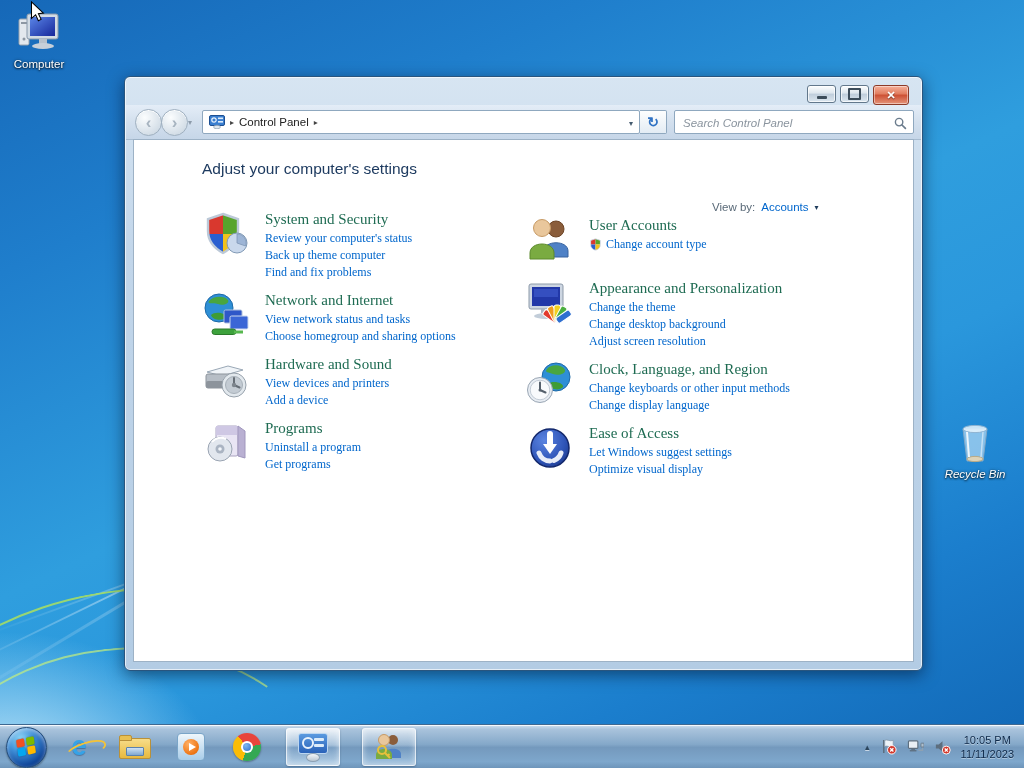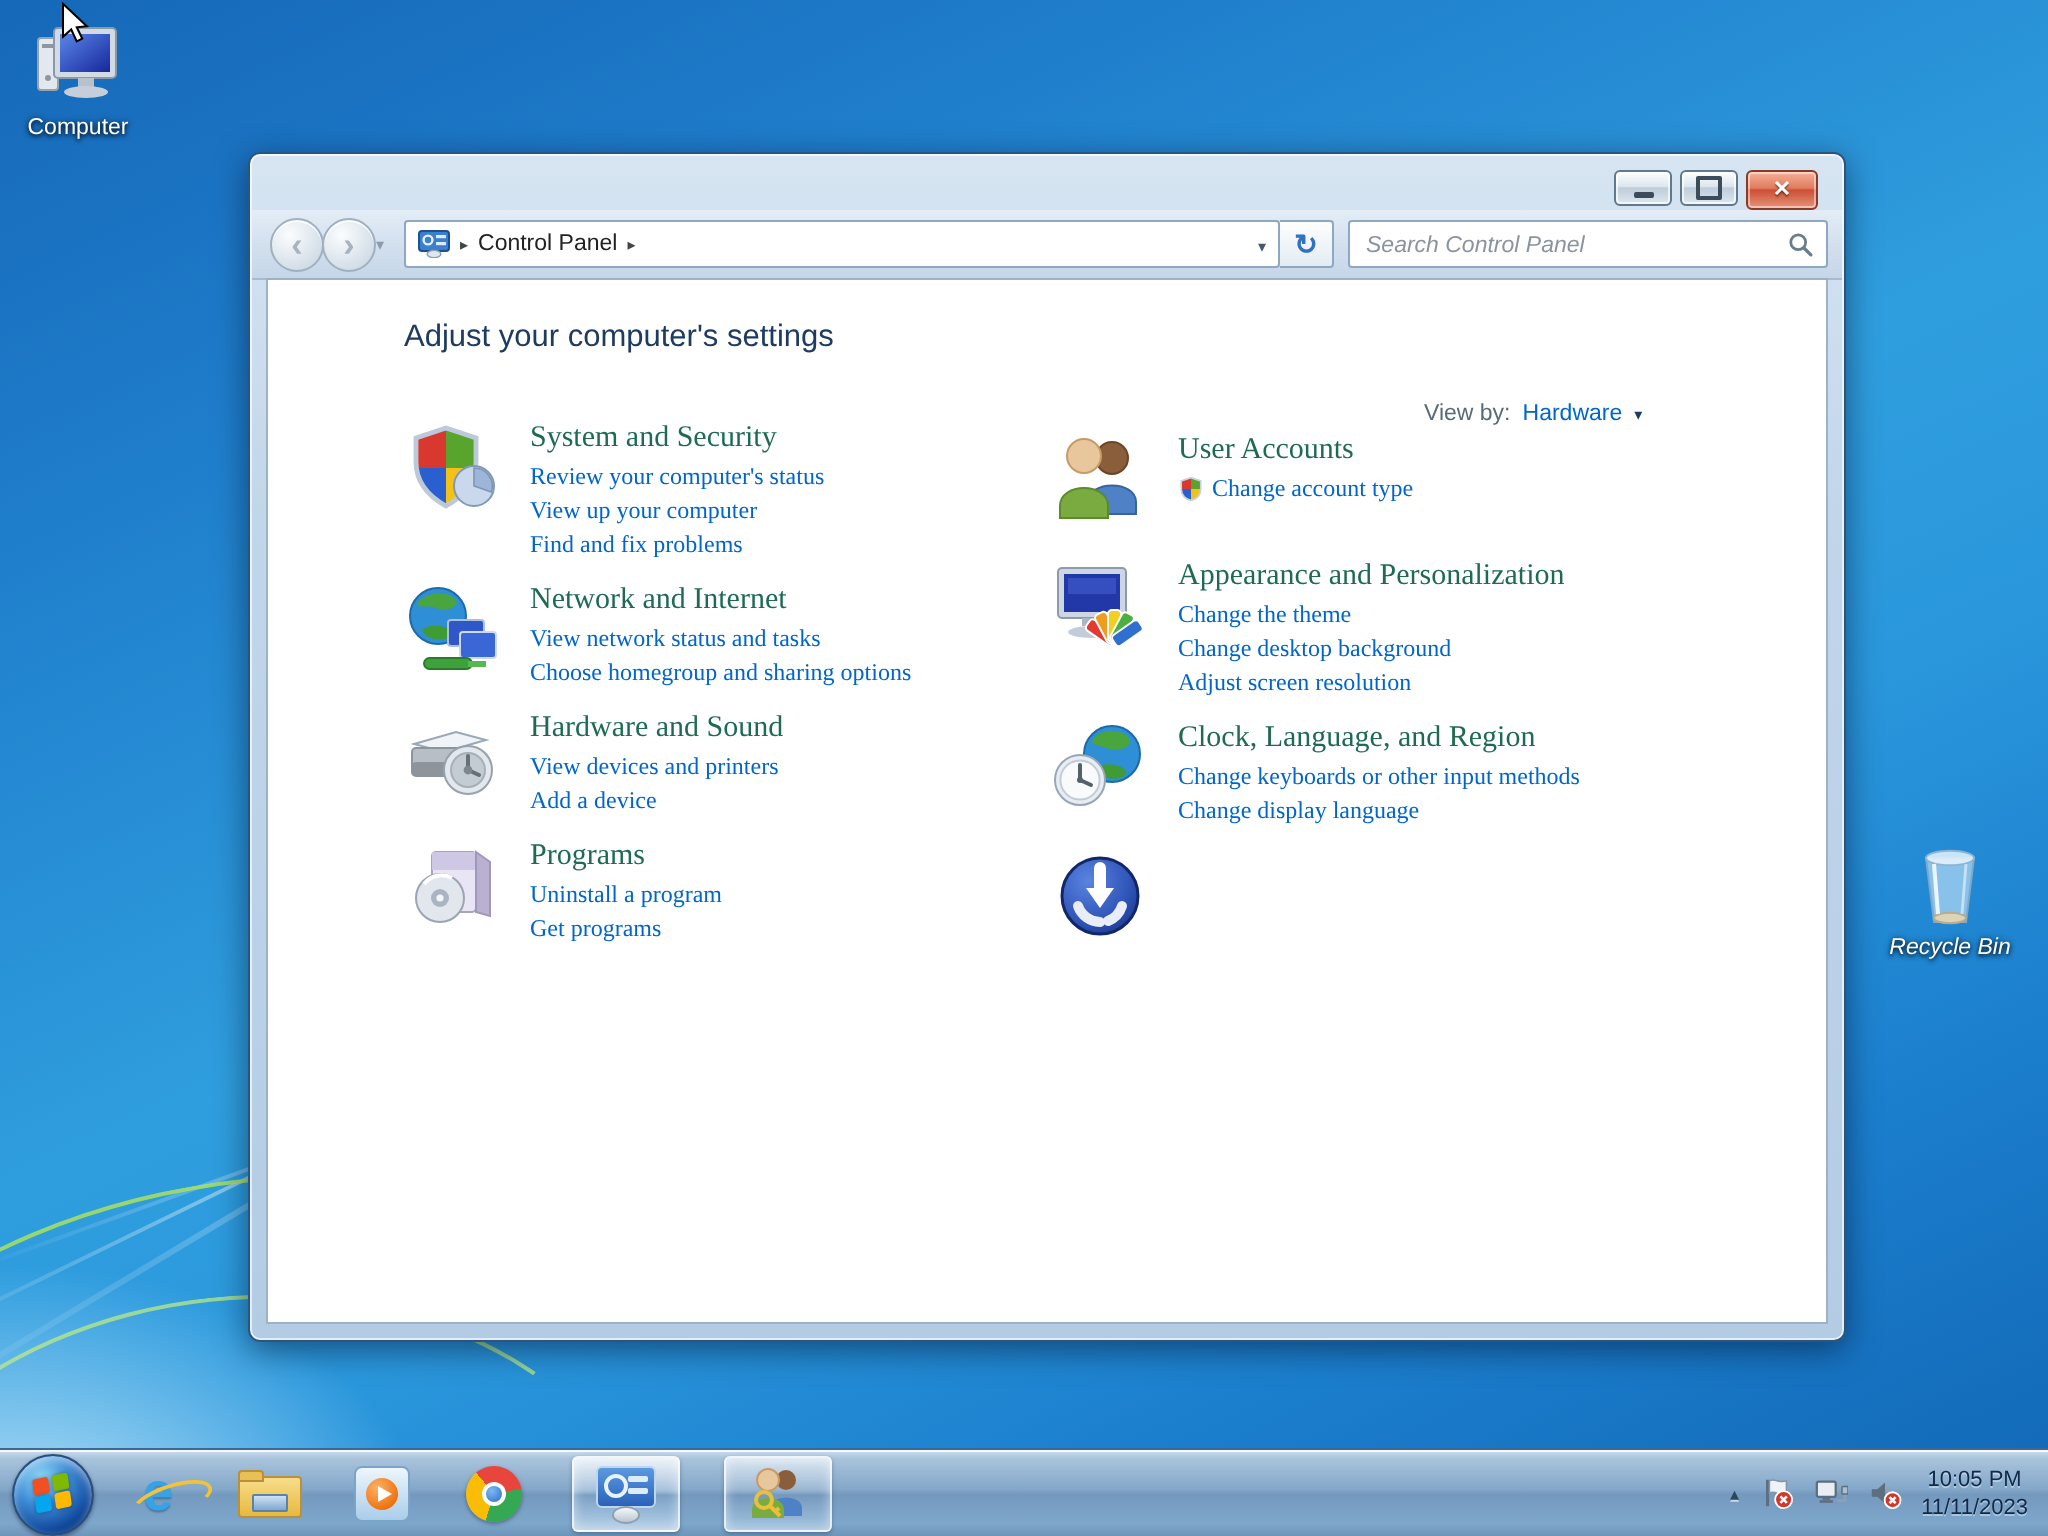--- a/index.html
+++ b/index.html
@@ -236,21 +236,21 @@
           </svg>
         </span>
       </div>
     </div>
 
     <div id="content">
       <div id="page-title">Adjust your computer's settings</div>
 
       <div id="viewby">
         <span class="vb-label">View by:</span>
-        <span class="vb-link">Hardware</span>
+        <span class="vb-link">Accounts</span>
         <span class="vb-caret">▾</span>
       </div>
 
       <div class="col" id="col-left">
 
         <div class="cat" style="margin-bottom:10px">
           <div class="cat-icon">
             <svg viewBox="0 0 48 48" width="48" height="48">
               <defs>
                   <clipPath id="shc">
@@ -264,21 +264,21 @@
                 <rect x="21" y="24" width="15" height="19" fill="#f2c21a"></rect>
               </g>
               <path d="M21 4 L36 9 V21 C36 31 30 38 21 43 C12 38 6 31 6 21 V9 Z" fill="none" stroke="#bcc9d8" stroke-width="2.4"></path>
               <circle cx="35" cy="33" r="10" fill="#c9d8ec" stroke="#8099b5"></circle>
               <path d="M35 33 L35 24 A9 9 0 0 1 43.6 36 Z" fill="#9db5d6" stroke="#7d96b5" stroke-width="0.8"></path>
             </svg>
           </div>
           <div class="cat-text">
             <a class="cat-title">System and Security</a>
             <a class="cat-link">Review your computer's status</a>
-            <a class="cat-link">View up your computer</a>
+            <a class="cat-link">Back up theme computer</a>
             <a class="cat-link">Find and fix problems</a>
           </div>
         </div>
 
         <div class="cat" style="margin-bottom:10px">
           <div class="cat-icon">
             <svg viewBox="0 0 48 48" width="48" height="48">
               <circle cx="17" cy="17" r="14" fill="#2e8fd6" stroke="#1d6aa8"></circle>
               <path d="M7 10 C11 5 22 4 26 9 C28 13 20 15 16 13 C12 11 5 14 7 10Z" fill="#49a63f"></path>
               <path d="M9 24 C13 20 24 22 24 26 C22 30 11 30 9 24Z" fill="#3f9c35"></path>
@@ -422,20 +422,25 @@
                     <stop offset="0.6" stop-color="#2f55b8"></stop>
                     <stop offset="1" stop-color="#16307e"></stop>
               </radialGradient>
                 </defs>
               <circle cx="24" cy="24" r="19" fill="url(#eab)" stroke="#12276b" stroke-width="1.5"></circle>
               <path d="M24 10 V21" stroke="#fff" stroke-width="6" stroke-linecap="round"></path>
               <path d="M17 20 L24 30 L31 20 Z" fill="#fff"></path>
               <path d="M13 29 A12 12 0 0 0 24 37" stroke="#e8edf8" stroke-width="5" fill="none" stroke-linecap="round"></path>
               <path d="M35 29 A12 12 0 0 1 28 36.5" stroke="#e8edf8" stroke-width="5" fill="none" stroke-linecap="round"></path>
             </svg>
+          </div>
+          <div class="cat-text">
+            <a class="cat-title">Ease of Access</a>
+            <a class="cat-link">Let Windows suggest settings</a>
+            <a class="cat-link">Optimize visual display</a>
           </div>
         </div>
       </div>
     </div>
   </div>
 
   <div id="taskbar">
     <div id="startorb">
       <div class="flaggrid">
         <span style="background:#f25022"></span>

